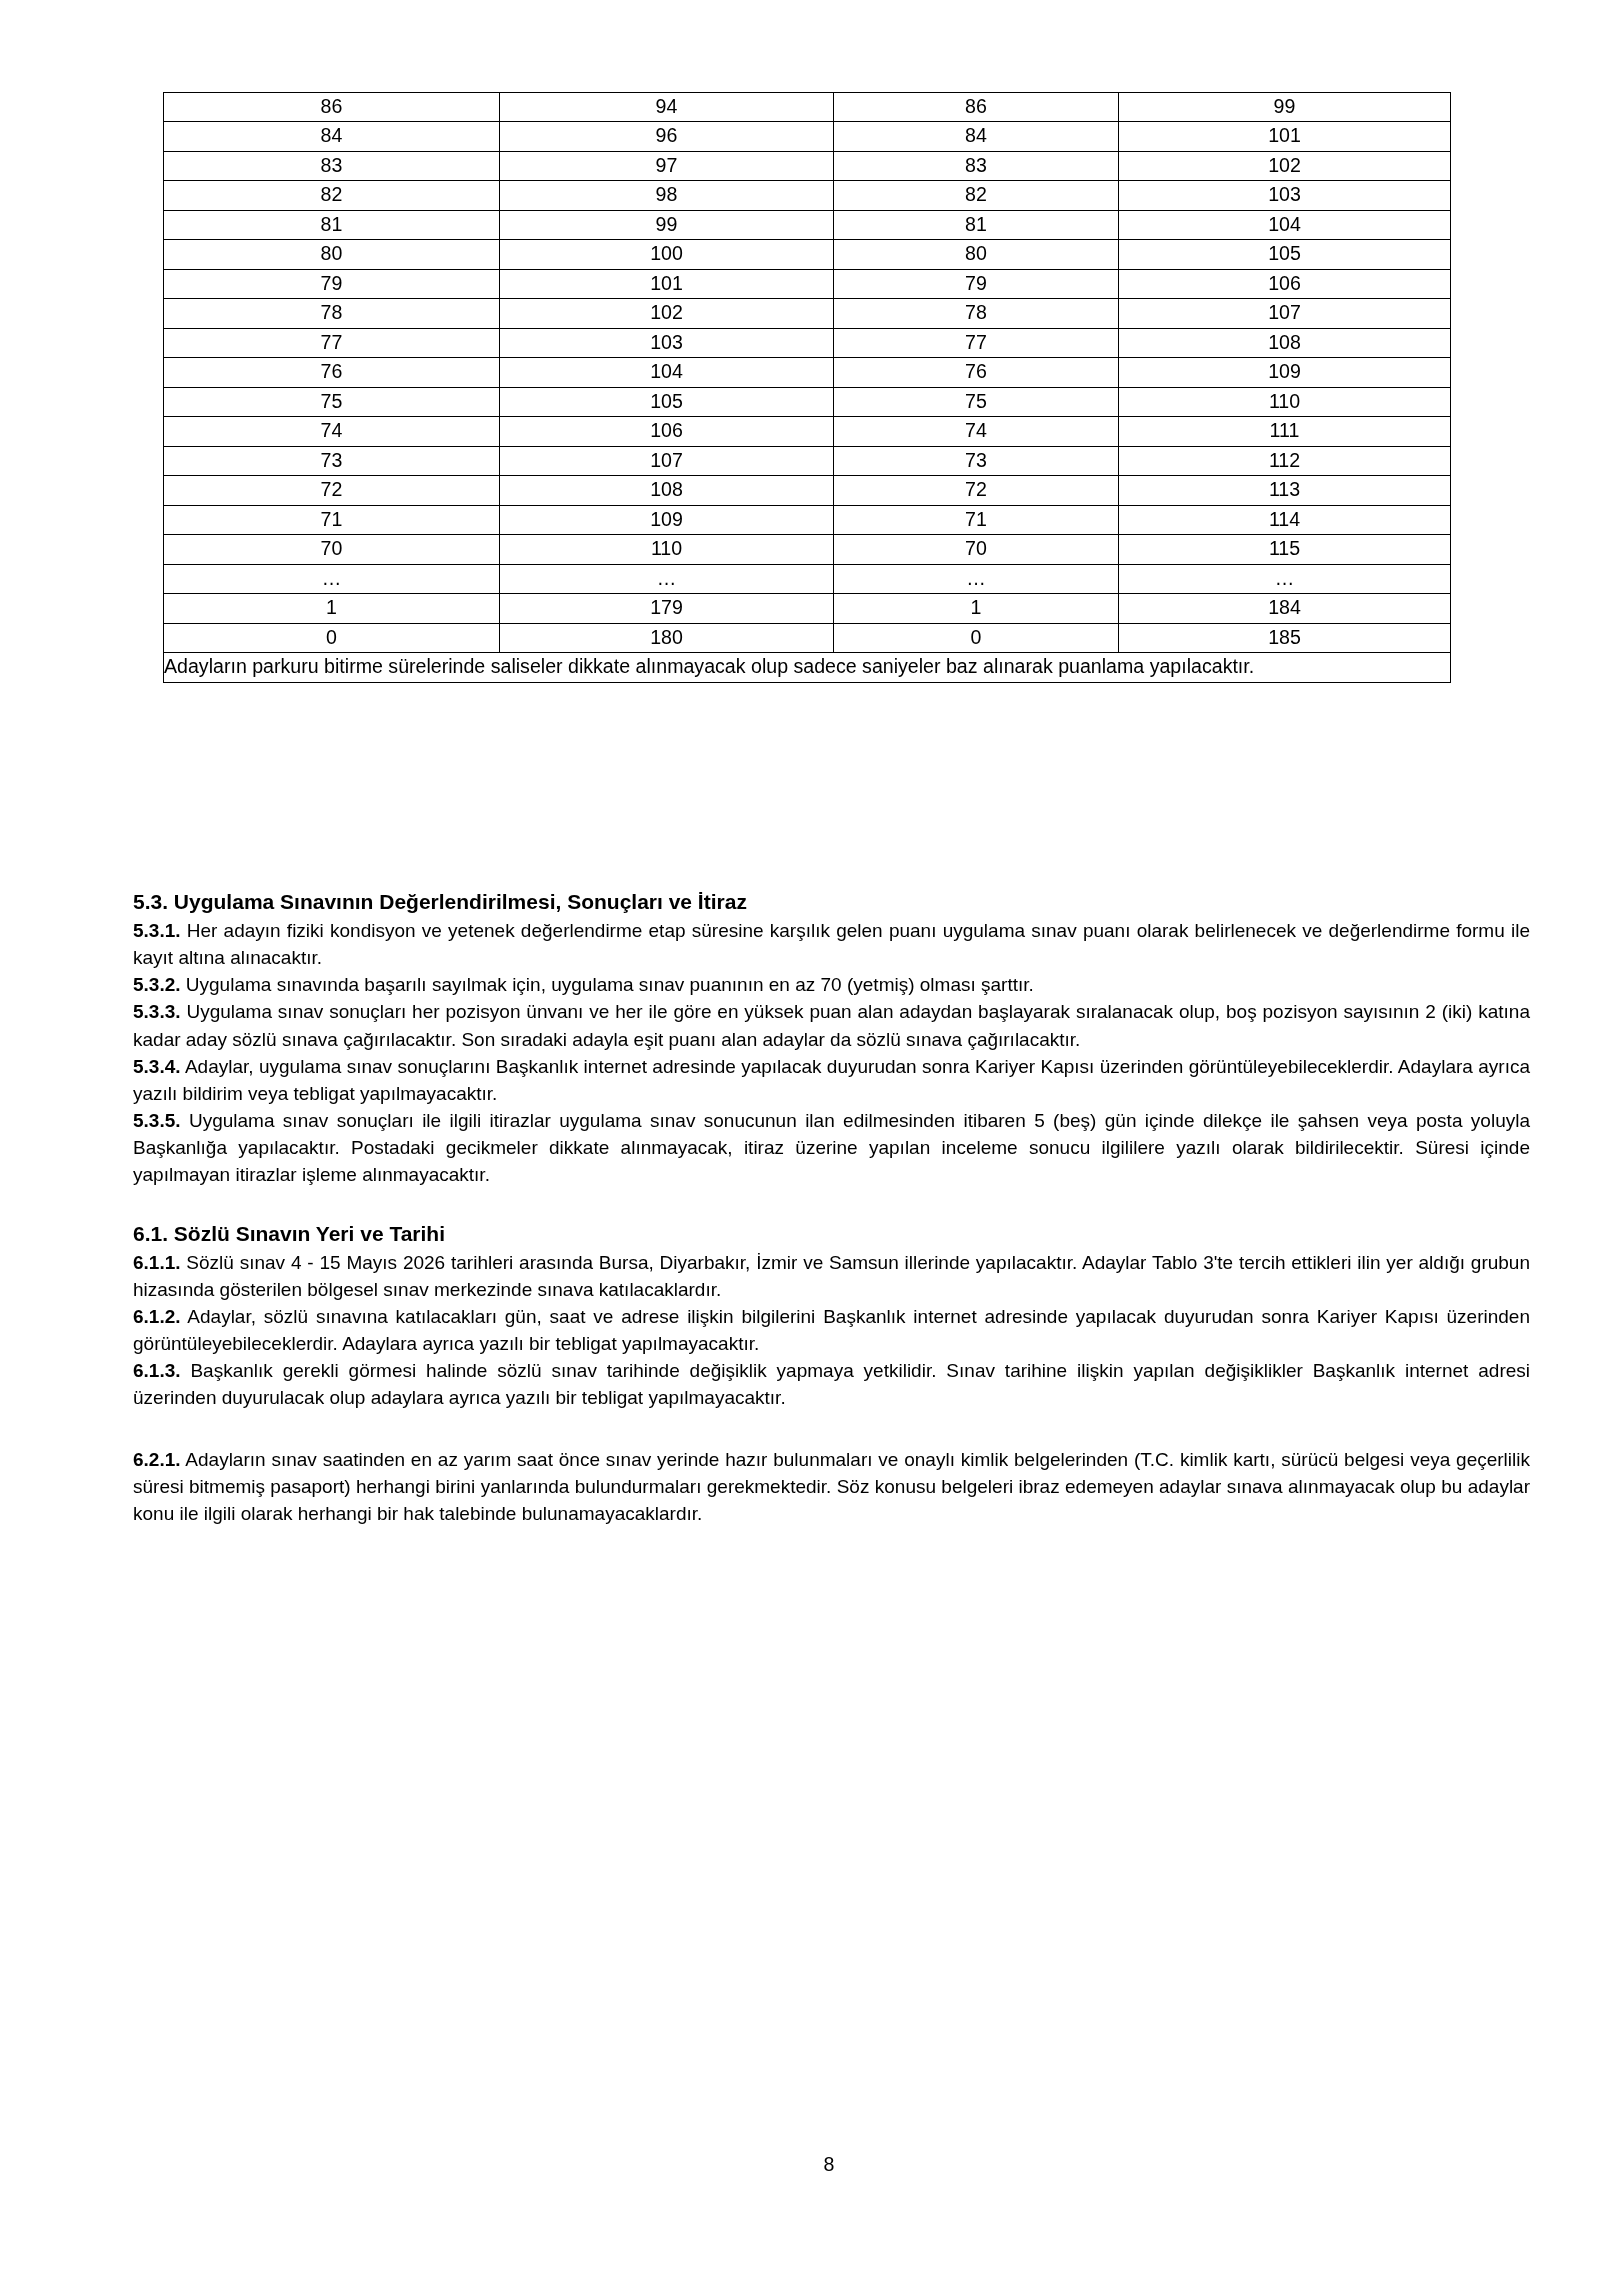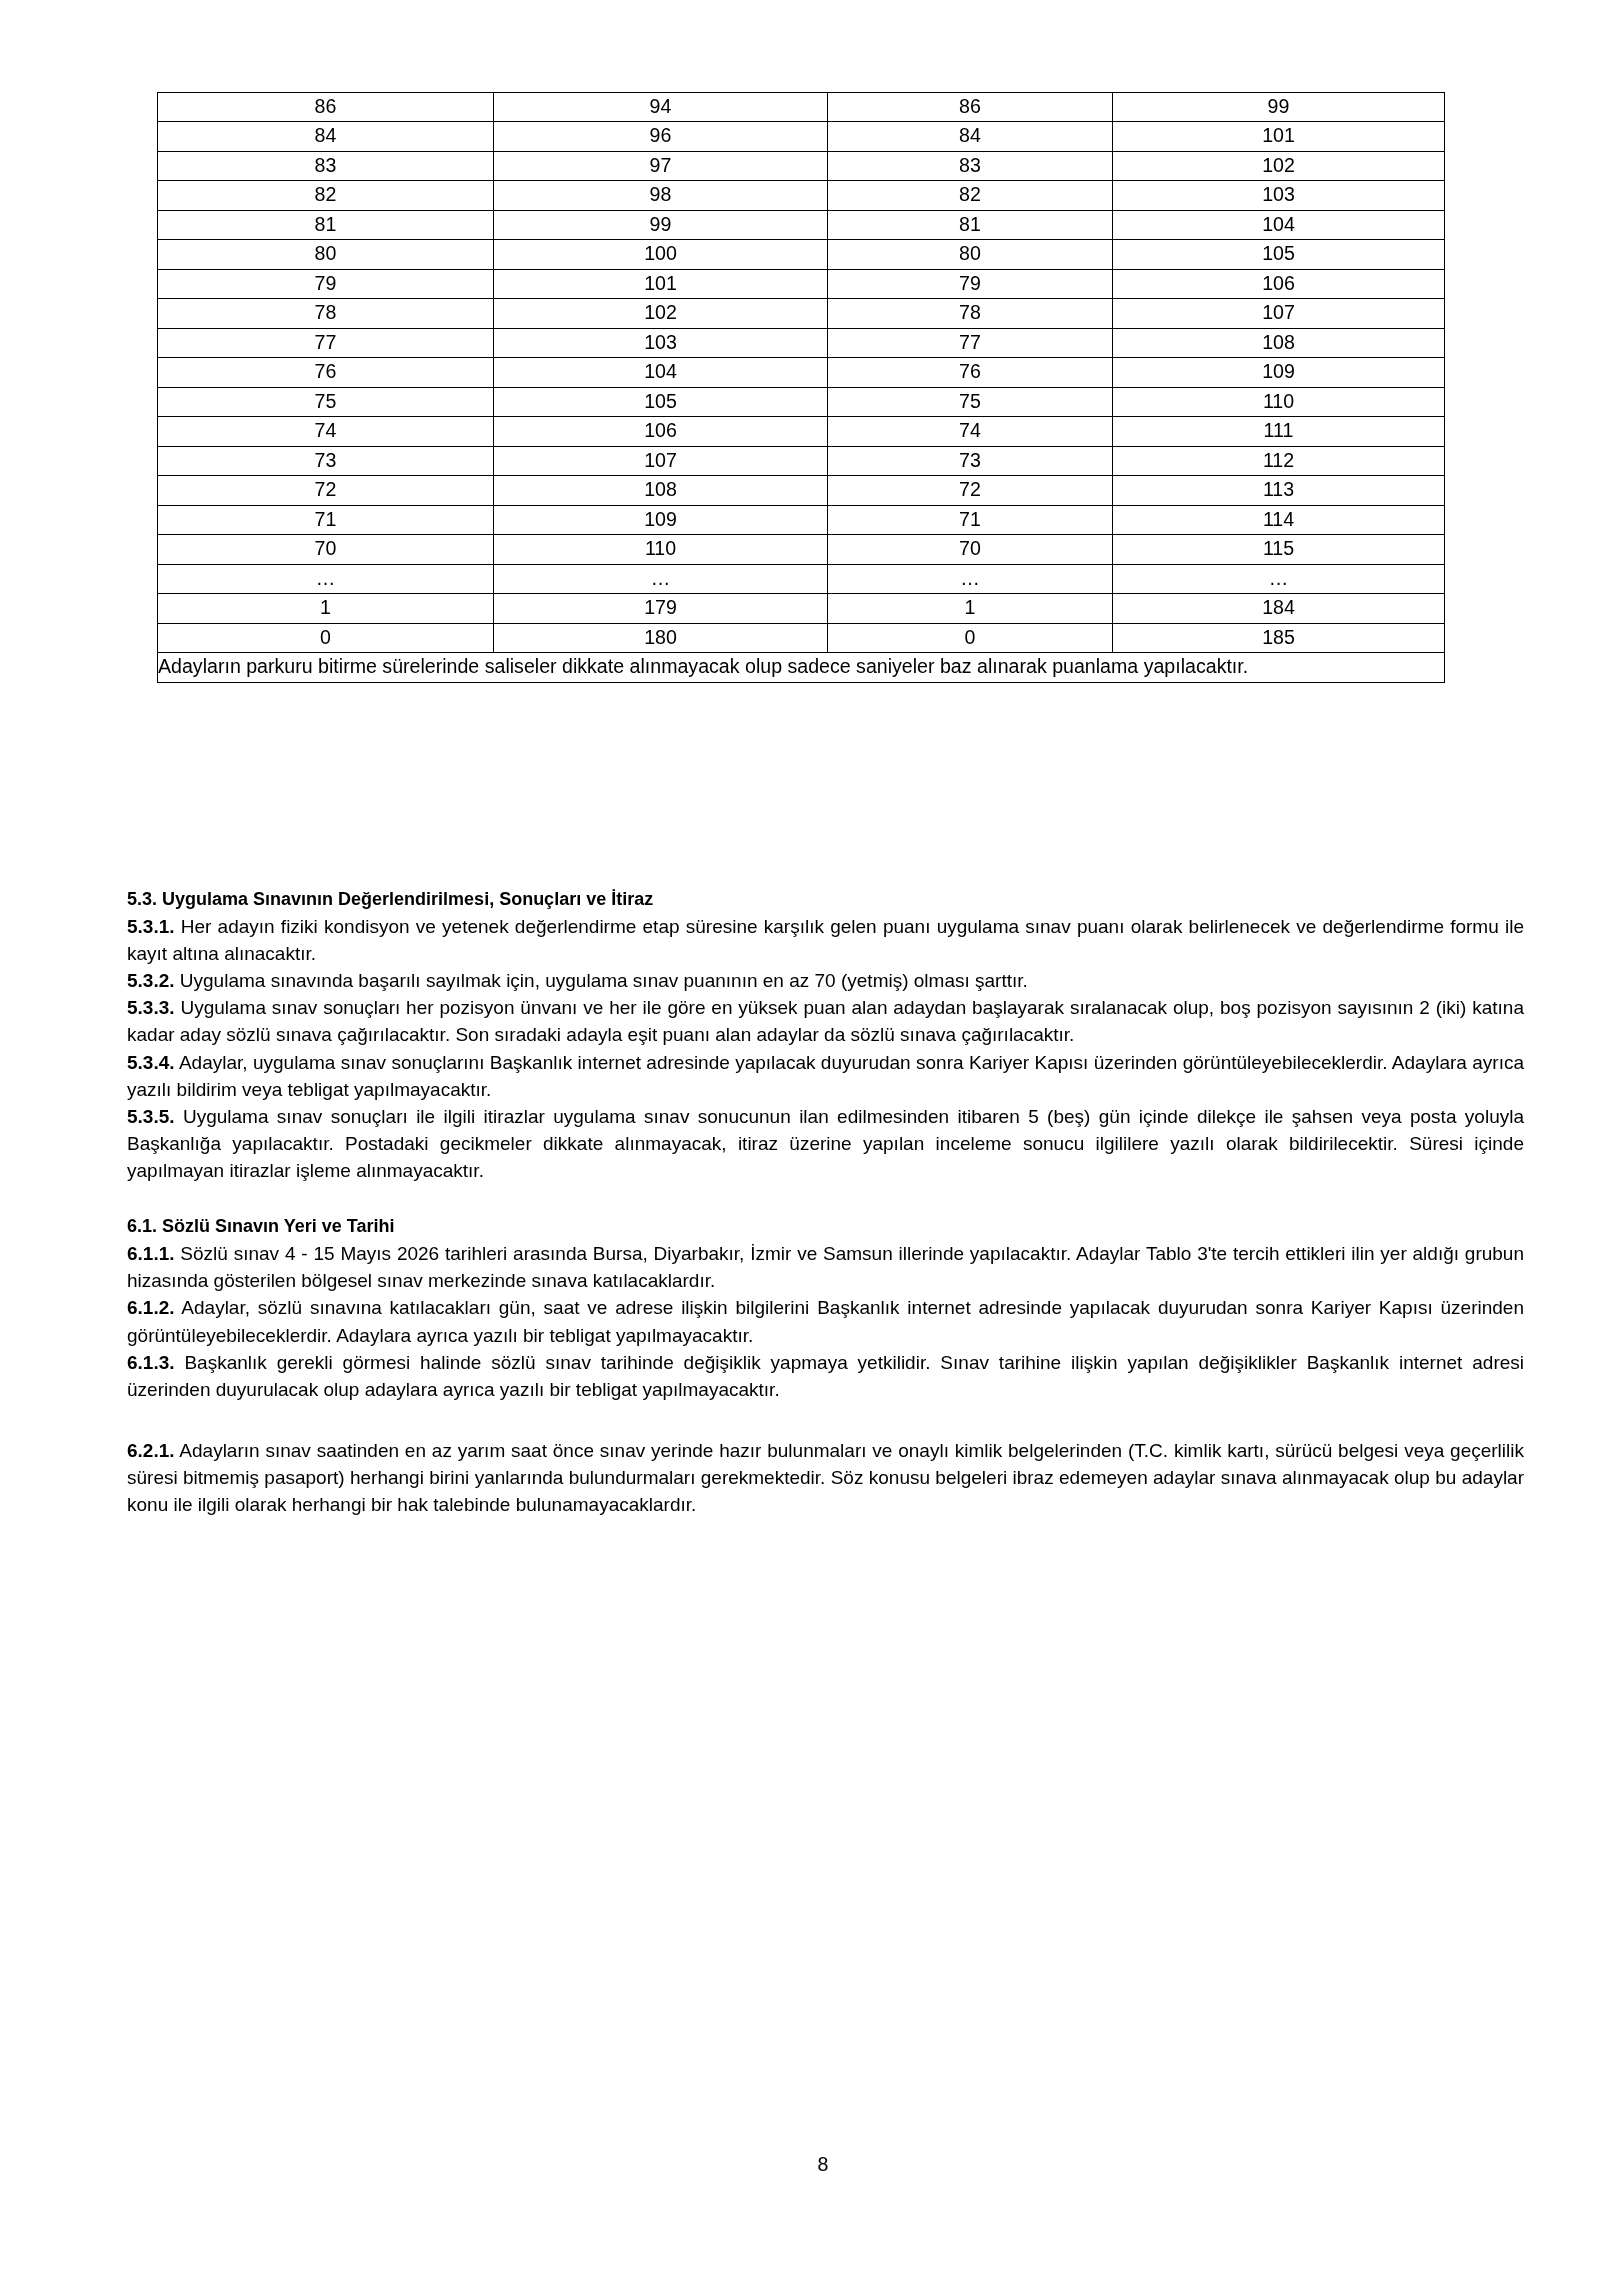--- a/index.html
+++ b/index.html
@@ -10,21 +10,21 @@
   body {
     width: 1622px;
     height: 2295px;
     font-family: "Liberation Sans", sans-serif;
     color: #000000;
     position: relative;
     overflow: hidden;
   }
   .page {
     position: absolute;
-    left: 12px; top: 0;
+    left: 18px; top: 0;
     width: 1304px;
     height: 2295px;
     background: #ffffff;
   }
 
   
   .score-table-wrap {
     position: absolute;
     left: 145px;
     top: 92px;
@@ -69,21 +69,21 @@
   p.para {
     margin: 0;
     font-size: 19px;
     line-height: 1.43;
     text-align: justify;
     text-align-last: left;
     font-family: "Liberation Sans", sans-serif;
   }
   p.heading {
     margin: 0;
-    font-size: 18px;
+    font-size: 21px;
     line-height: 1.43;
     font-weight: bold;
     font-family: "Liberation Sans", sans-serif;
   }
   .num { font-weight: bold; }
   .gap-md { height: 30px; }
   .gap-lg { height: 34px; }
 
   
   .page-number {

